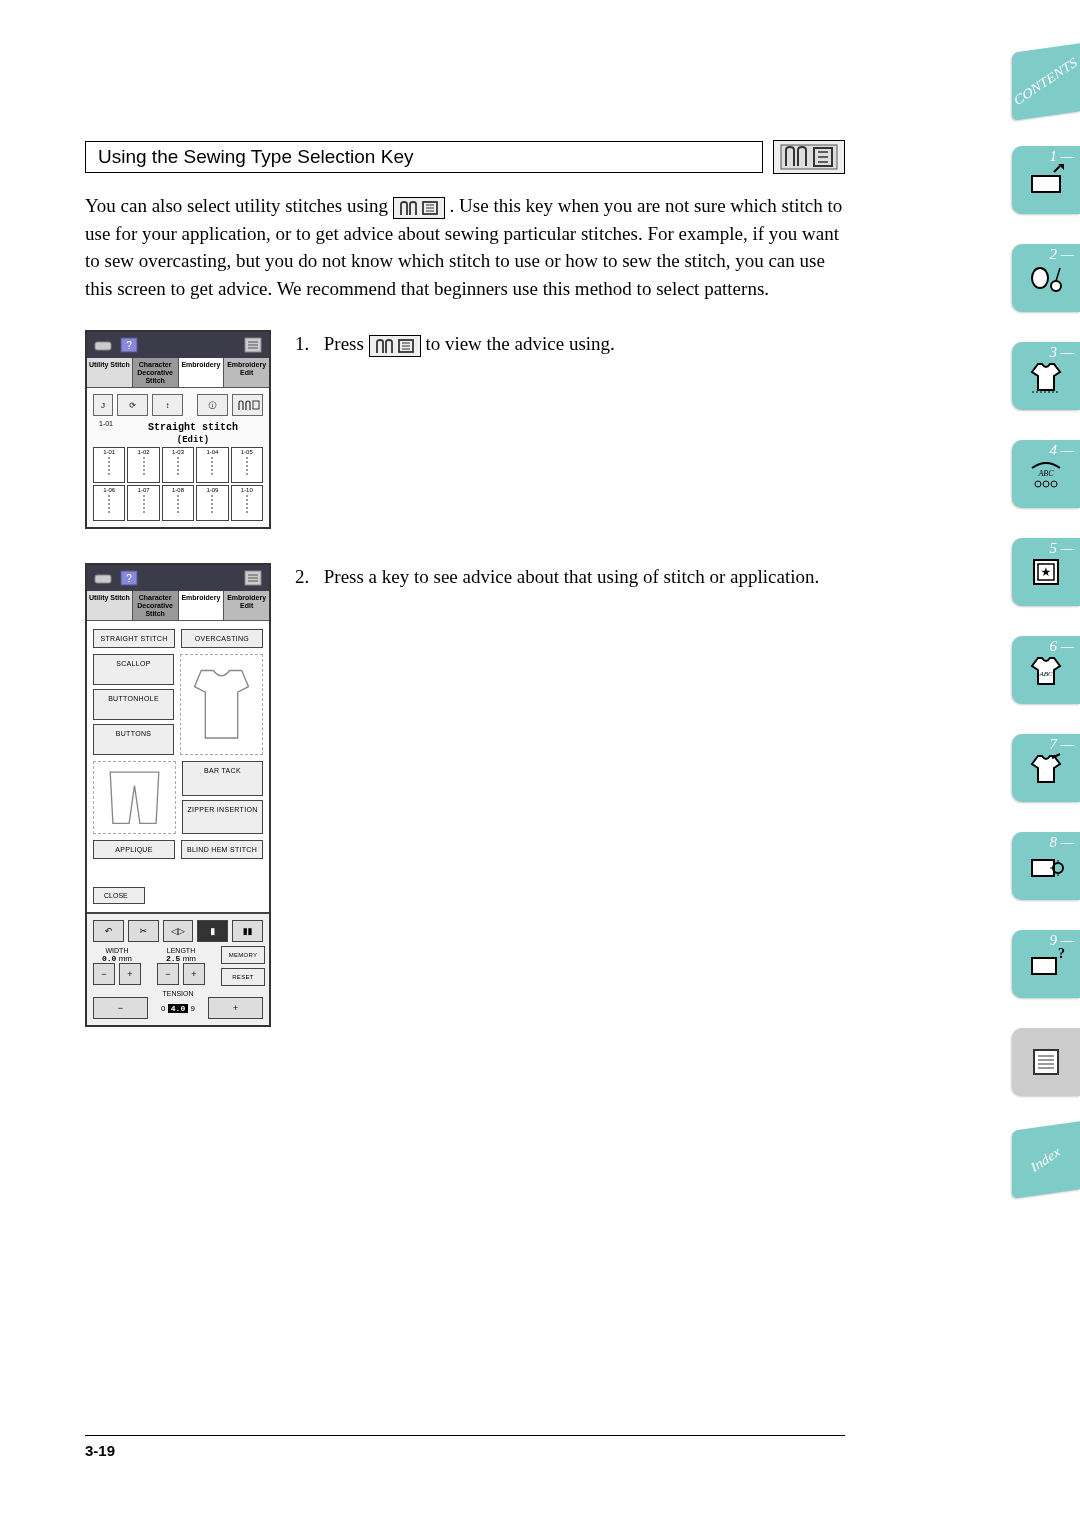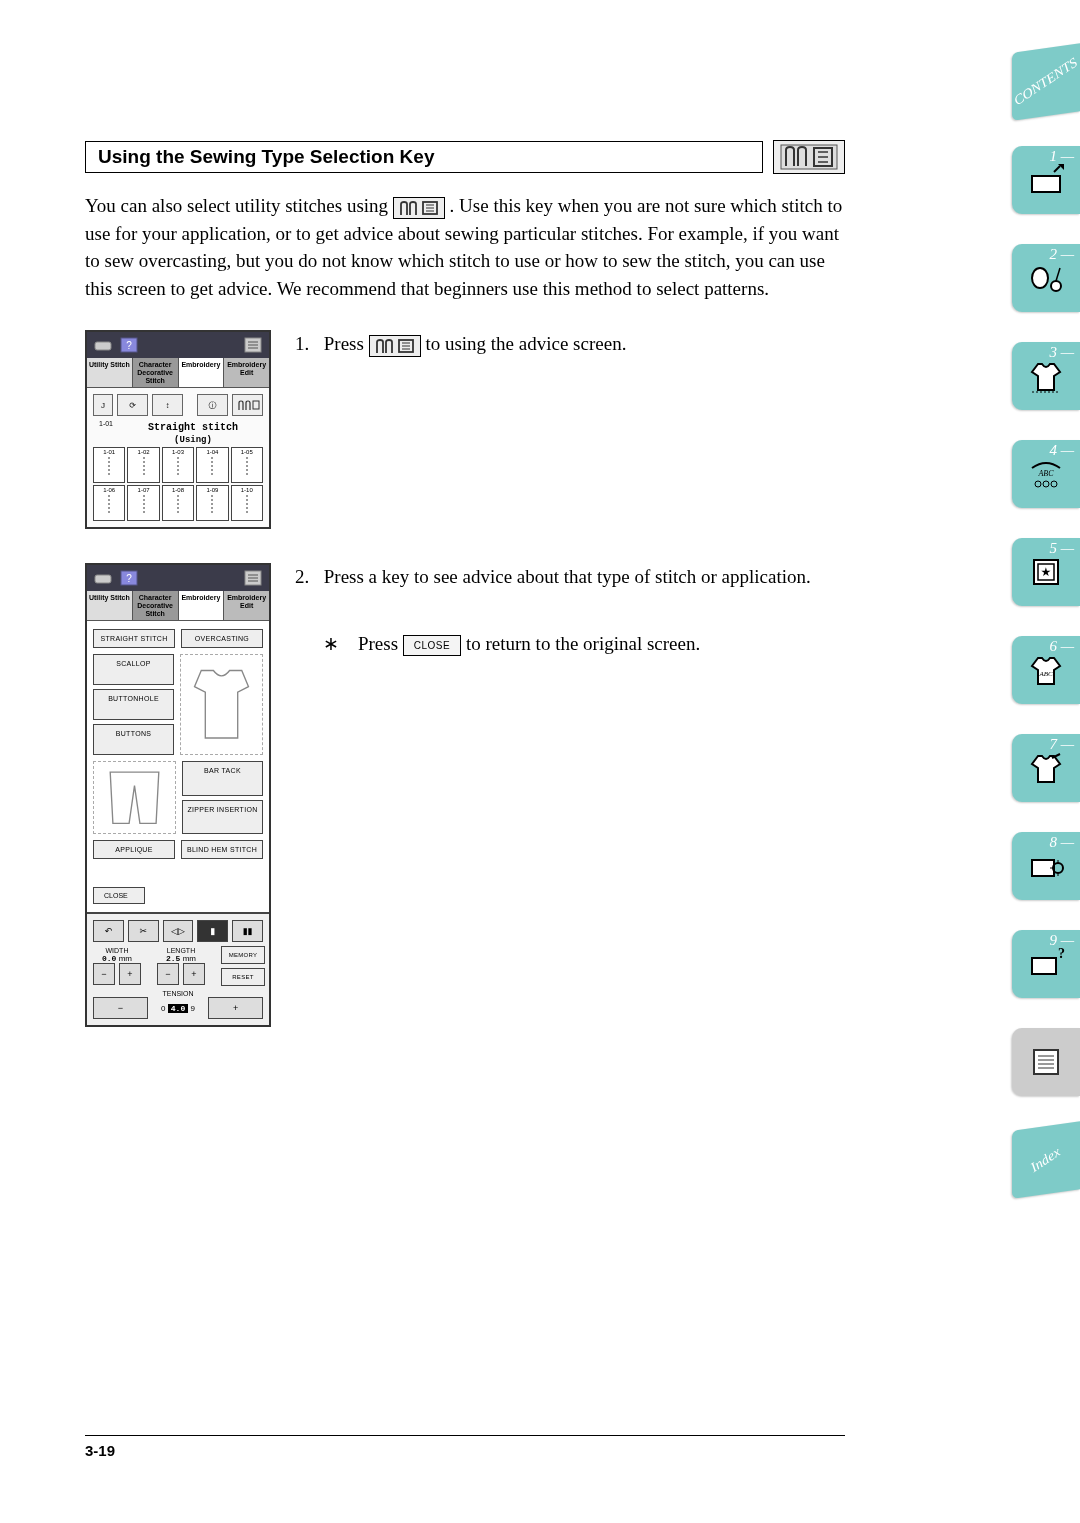--- a/index.html
+++ b/index.html
@@ -24,21 +24,21 @@
     display: flex;
     align-items: center;
     gap: 10px;
     margin-bottom: 18px;
   }
   .section-header {
     flex: 1;
     border: 1px solid #000;
     padding: 4px 12px;
     font-family: Verdana, Arial, sans-serif;
-    font-weight: bold;
+    font-weight: normal;
     font-size: 19px;
   }
   .header-icon {
     border: 1px solid #000;
     padding: 2px 6px;
     height: 34px;
     display: flex;
     align-items: center;
     background: #eee;
   }
@@ -270,21 +270,21 @@
                 <svg width="24" height="12" viewBox="0 0 24 12">
                     <path d="M3 11 V4 Q3 2 5 2 Q7 2 7 4 V11 M10 11 V4 Q10 2 12 2 Q14 2 14 4 V11" fill="none" stroke="#333" stroke-width="1.2"></path>
                     <rect x="17" y="2" width="6" height="8" fill="none" stroke="#333"></rect>
                   </svg>
               </div>
             </div>
             <div style="display:flex; gap:4px">
               <div style="flex:0 0 26px; font-size:7px; text-align:center">1-01</div>
               <div style="flex:1">
                 <div class="stitch-label">Straight stitch</div>
-                <div class="stitch-label" style="font-size:9px">(Using)</div>
+                <div class="stitch-label" style="font-size:9px">(Edit)</div>
               </div>
             </div>
             <div class="stitch-grid" id="stitch-grid-1">
                 <div class="stitch-cell">1-01<br><svg width="14" height="22" viewBox="0 0 14 22">
                     <path d="M7 2 V20" stroke="#333" stroke-width="1" stroke-dasharray="2 2"></path>
                   </svg></div>
                 <div class="stitch-cell">1-02<br><svg width="14" height="22" viewBox="0 0 14 22">
                     <path d="M7 2 V20" stroke="#333" stroke-width="1" stroke-dasharray="2 2"></path>
                   </svg></div>
                 <div class="stitch-cell">1-03<br><svg width="14" height="22" viewBox="0 0 14 22">
@@ -319,21 +319,21 @@
         <span class="num">1.</span>
         <span>Press </span>
         <span class="inline-icon">
           <svg viewBox="0 0 44 18">
             <path d="M4 16 L4 5 Q4 3 7 3 Q10 3 10 5 L10 16" fill="none" stroke="#333" stroke-width="1.8"></path>
             <path d="M13 16 L13 5 Q13 3 16 3 Q19 3 19 5 L19 16" fill="none" stroke="#333" stroke-width="1.8"></path>
             <rect x="26" y="3" width="14" height="12" fill="none" stroke="#333" stroke-width="1.8"></rect>
             <path d="M29 6 L37 6 M29 9 L37 9 M29 12 L37 12" stroke="#333" stroke-width="1.2"></path>
           </svg>
         </span>
-        <span> to using the advice screen.</span>
+        <span> to view the advice using.</span>
       </div>
     </div>
 
     <div class="step-row">
       <div class="step-image">
         <div class="panel">
           <div class="panel-topbar">
             <svg class="tb-icon" viewBox="0 0 20 18">
                 <rect x="2" y="6" width="16" height="8" rx="2" fill="#ccc" stroke="#888"></rect>
               </svg>
@@ -425,27 +425,21 @@
                 <div style="flex:1;text-align:center;font-size:8px"><span>0</span> <span class="bc-val" style="background:#000;color:#fff;padding:0 3px">4.0</span> <span>9</span></div>
                 <div class="bc-key pm">+</div>
               </div>
             </div>
           </div>
         </div>
       </div>
       <div class="step-text">
         <div>
           <span class="num">2.</span>
-          <span>Press a key to see advice about that type of stitch or application.</span>
-        </div>
-        <div class="asterisk-line">
-          <span>∗</span>&nbsp;&nbsp;&nbsp;
-          <span>Press </span>
-          <span class="inline-close">CLOSE</span>
-          <span> to return to the original screen.</span>
+          <span>Press a key to see advice about that using of stitch or application.</span>
         </div>
       </div>
     </div>
 
   </div>
 
   <div class="side-nav">
     <div class="side-tab skew">
       <span class="corner-txt">CONTENTS</span>
     </div>

